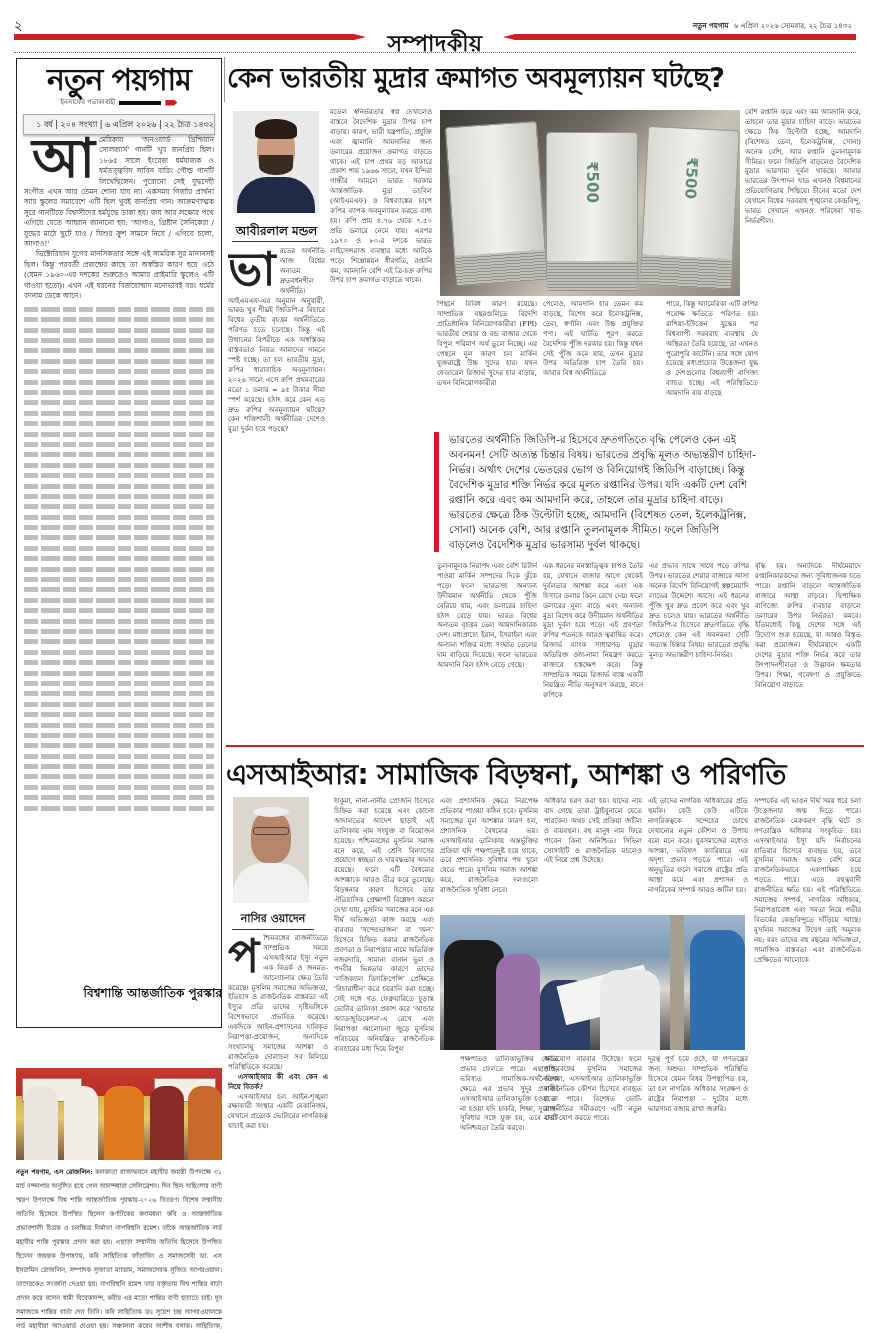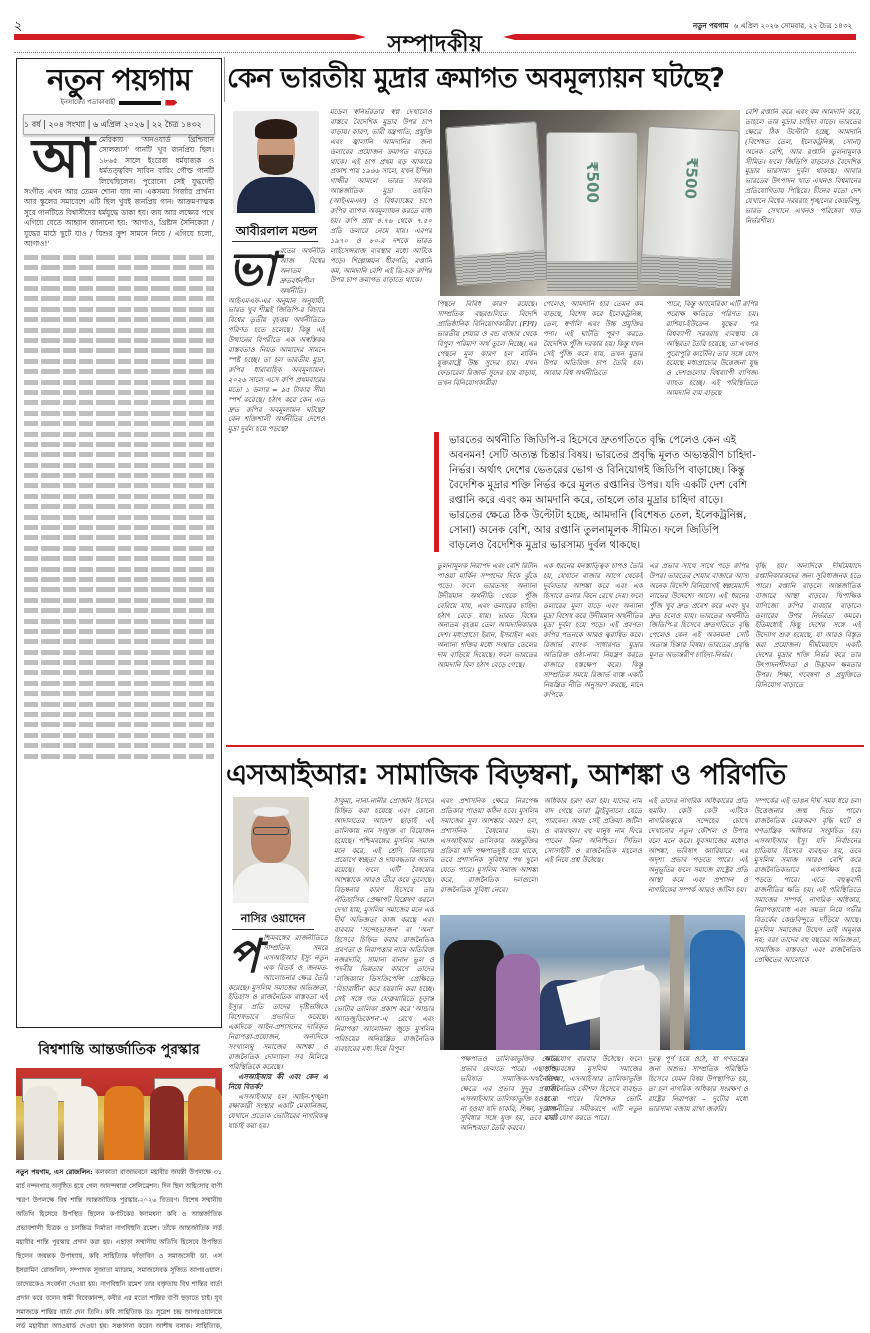--- a/index.html
+++ b/index.html
@@ -19,48 +19,48 @@
   .dotted-rule { position: absolute; left: 14px; right: 14px; top: 52px; border-top: 1px dotted #777; }
 
   
   .leftcol { position: absolute; left: 16px; top: 58px; width: 206px; height: 970px; border: 1.5px solid #222; }
   .masthead { text-align: center; padding-top: 6px; }
   .masthead .logo { font-size: 30px; font-weight: bold; font-family: "DejaVu Sans", sans-serif; letter-spacing: -1px; line-height: 1; }
   .masthead .tagline-row { display: flex; align-items: center; justify-content: center; gap: 4px; margin-top: 2px; }
   .masthead .tagline { font-size: 6.5px; font-family: "DejaVu Sans", sans-serif; }
   .masthead .tag-bar { width: 42px; height: 4px; background: #111; }
   .masthead .pen-icon { width: 12px; height: 6px; background: #d01c22; clip-path: polygon(0 0, 70% 0, 100% 50%, 70% 100%, 0 100%); }
-  .issue-bar { margin: 6px 6px 0 6px; border: 1px solid #aaa; background: #f2f2f2; font-size: 8px; text-align: left; padding: 3px 0; font-family: "DejaVu Sans", sans-serif; box-shadow: 0 2px 2px #ccc; }
+  .issue-bar { margin: 6px 6px 0 6px; border: 1px solid #aaa; background: #f2f2f2; font-size: 8px; text-align: right; padding: 3px 0; font-family: "DejaVu Sans", sans-serif; box-shadow: 0 2px 2px #ccc; }
   .left-headline { font-size: 19px; font-weight: bold; text-align: center; margin: 10px 0 6px 0; font-family: "DejaVu Sans", sans-serif; letter-spacing: -0.5px; }
   .textblock { font-size: 7.2px; line-height: 10.4px; text-align: justify; color: #222; padding: 0 7px; }
   .textblock p { text-indent: 12px; }
   .dropcap { float: left; font-size: 54px; line-height: 48px; font-weight: bold; margin: 0 4px 0 8px; font-family: "DejaVu Sans", sans-serif; }
   .filler-lines { padding: 0 7px; }
   .filler-lines div { height: 5px; margin: 5.4px 0; background: repeating-linear-gradient(90deg, #8a8a8a 0 14px, transparent 14px 17px, #8a8a8a 17px 36px, transparent 36px 39px, #8a8a8a 39px 52px, transparent 52px 55px); opacity: 0.55; }
 
   
-  .award-title { position: absolute; left: 16px; top: 1038px; width: 206px; text-align: center; font-size: 14px; font-weight: bold; font-family: "DejaVu Sans", sans-serif; }
+  .award-title { position: absolute; left: 16px; top: 984px; width: 206px; text-align: right; font-size: 12px; font-weight: bold; font-family: "DejaVu Sans", sans-serif; }
   .award-photo { position: absolute; left: 16px; top: 1068px; width: 206px; height: 92px; background: linear-gradient(180deg, #c8372f 0%, #b63028 30%, #d9b34a 30%, #e2c86a 55%, #7a5a40 100%); overflow: hidden; }
   .award-photo .person { position: absolute; bottom: 0; width: 34px; height: 74px; border-radius: 14px 14px 0 0; }
   .award-photo .banner { position: absolute; top: 10px; height: 24px; background: #f4efe4; border: 1px solid #888; }
   .award-text { position: absolute; left: 16px; top: 1165px; width: 206px; font-size: 6.4px; line-height: 14px; text-align: justify; color: #222; }
   .award-text b { color: #000; }
   .award-bottom-rule { position: absolute; left: 16px; top: 1318px; width: 206px; border-top: 1.5px solid #222; }
 
   
   .main-headline { position: absolute; left: 224px; top: 57px; width: 640px; font-size: 27px; font-weight: bold; font-family: "DejaVu Sans", sans-serif; letter-spacing: -0.6px; white-space: nowrap; border-left: 1.5px solid #999; padding-left: 2px; }
   .author-photo { position: absolute; left: 233px; top: 111px; width: 86px; height: 102px; background: #e9e9e9; overflow: hidden; }
   .author-photo .face { position: absolute; left: 24px; top: 14px; width: 38px; height: 48px; border-radius: 45% 45% 40% 40%; background: #c99b7f; }
   .author-photo .hair { position: absolute; left: 22px; top: 8px; width: 42px; height: 20px; border-radius: 50% 50% 20% 20%; background: #2a1c14; }
   .author-photo .beard { position: absolute; left: 26px; top: 44px; width: 34px; height: 20px; border-radius: 0 0 45% 45%; background: #3a2a20; }
   .author-photo .shirt { position: absolute; left: 4px; top: 66px; width: 78px; height: 40px; border-radius: 30px 30px 0 0; background: #1f2b45; }
   .author-name { position: absolute; left: 225px; top: 222px; width: 103px; text-align: center; font-size: 12px; font-weight: bold; font-family: "DejaVu Sans", sans-serif; }
   .author-rule { position: absolute; left: 232px; top: 241px; width: 86px; border-top: 1px solid #333; }
 
-  .col { position: absolute; font-size: 6.9px; line-height: 9.9px; text-align: justify; color: #222; font-style: italic; }
+  .col { position: absolute; font-size: 6.9px; line-height: 9.9px; text-align: justify; color: #222; }
   .col p { text-indent: 10px; }
   .col .dc { float: left; font-size: 46px; line-height: 40px; font-weight: bold; margin: 2px 4px 0 0; font-family: "DejaVu Sans", sans-serif; }
 
   .money-photo { position: absolute; left: 440px; top: 110px; width: 300px; height: 186px; overflow: hidden; background: linear-gradient(135deg, #3b3a36 0%, #6f6b62 35%, #c8c4b8 60%, #8b877d 100%); }
   .note { position: absolute; width: 92px; height: 150px; border-radius: 4px; background: linear-gradient(90deg, #d7d9d2 0%, #f0f1ec 50%, #c9cbc3 100%); border: 1px solid #999; }
   .note .stack { position: absolute; left: 0; right: 0; bottom: -10px; height: 30px; background: repeating-linear-gradient(180deg, #bfc1b8 0 2px, #8f918a 2px 3px); }
   .note .denom { position: absolute; left: 24px; top: 40px; font-size: 15px; font-weight: bold; color: #5c8a72; transform: rotate(90deg); font-family: "DejaVu Sans", sans-serif; }
 
   .pullquote { position: absolute; left: 434px; top: 432px; width: 322px; border-left: 5px solid #d01c22; padding-left: 10px; font-size: 10.2px; line-height: 15px; font-family: "DejaVu Sans", sans-serif; color: #111; font-weight: 500; }
 
@@ -99,20 +99,21 @@
     <div class="tagline-row">
       <span class="tagline">ইনসাফের পতাকাবাহী</span>
       <span class="tag-bar"></span>
       <span class="pen-icon"></span>
     </div>
   </div>
   <div class="issue-bar">১ বর্ষ | ২০৪ সংখ্যা | ৬ এপ্রিল ২০২৬ | ২২ চৈত্র ১৪৩২</div>
   <div class="textblock">
     <span class="dropcap">আ</span>
     <span>মেরিকায় 'অনওয়ার্ড খ্রিশ্চিয়ান সোলজার্স' গানটি খুব জনপ্রিয় ছিল। ১৮৬৫ সালে ইংরেজ ধর্মযাজক ও ধর্মতত্ত্ববিদ সাবিন বারিং গৌল্ড গানটি লিখেছিলেন। পুরোনো সেই যুদ্ধদেহী সংগীত এখন আর তেমন শোনা যায় না। একসময় গির্জার প্রার্থনা আর স্কুলের সমাবেশে এটি ছিল খুবই জনপ্রিয় গান। আক্রমণাত্মক সুরে গানটিতে বিশ্বাসীদের ধর্মযুদ্ধে ডাকা হয়। জয় আর লক্ষ্যের পথে এগিয়ে যেতে আহ্বান জানানো হয়: 'আগাও, খ্রিষ্টান সৈনিকেরা / যুদ্ধের মাঠে ছুটে যাও / যিশুর ক্রুশ সামনে নিয়ে / এগিয়ে চলো, আগাও!'</span>
+    <p>ভিক্টোরিয়ান যুগের মানসিকতার সঙ্গে এই সামরিক সুর মানানসই ছিল। কিন্তু পরবর্তী প্রজন্মের কাছে তা অস্বস্তির কারণ হয়ে ওঠে (যেমন ১৯৬০-এর দশকের শুরুতেও আমার প্রাইমারি স্কুলেও এটি গাওয়া হতো)। এখন এই ধরনের বিজয়োন্মাদ মনোভাবই বরং ধর্মের বদনাম ডেকে আনে।</p>
   </div>
   <div class="filler-lines">
     <div></div>
       <div></div>
       <div></div>
       <div></div>
       <div></div>
       <div></div>
       <div></div>
       <div></div>

